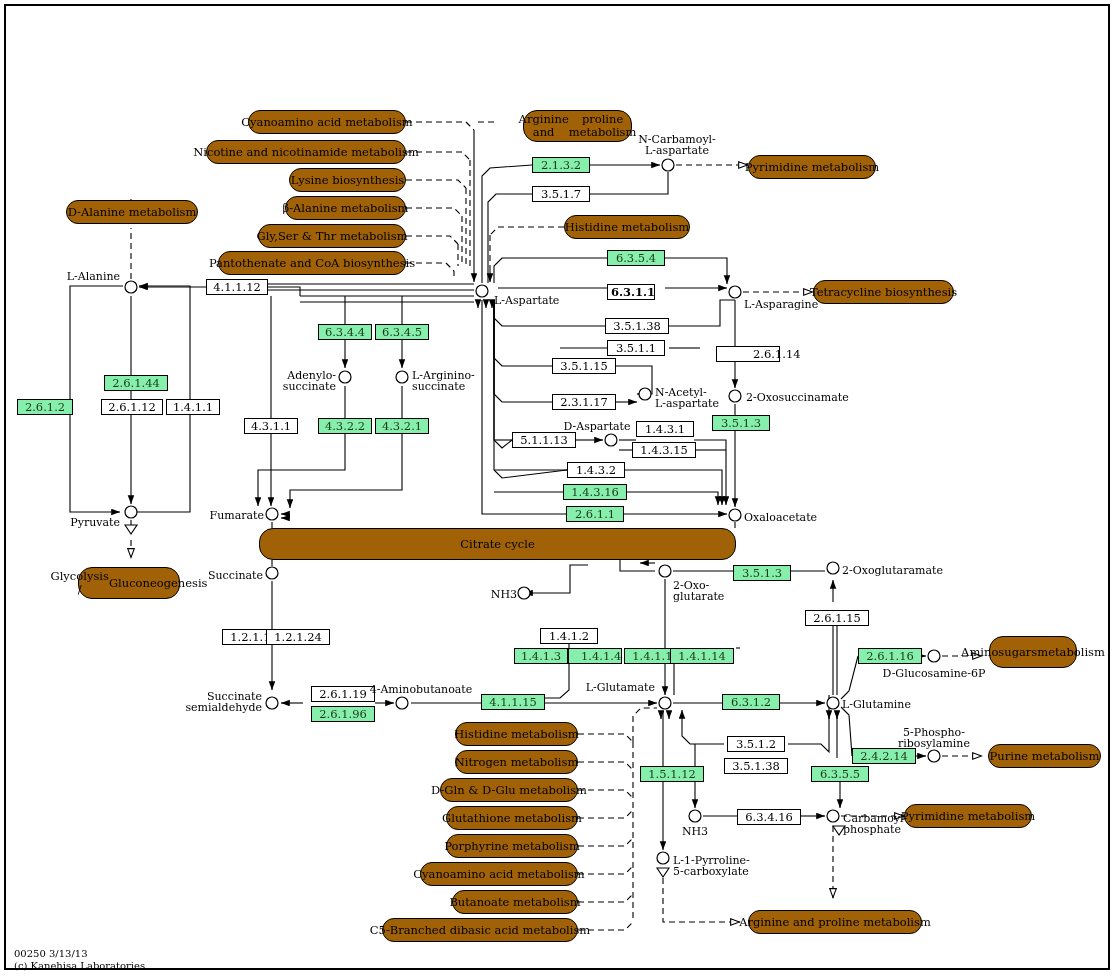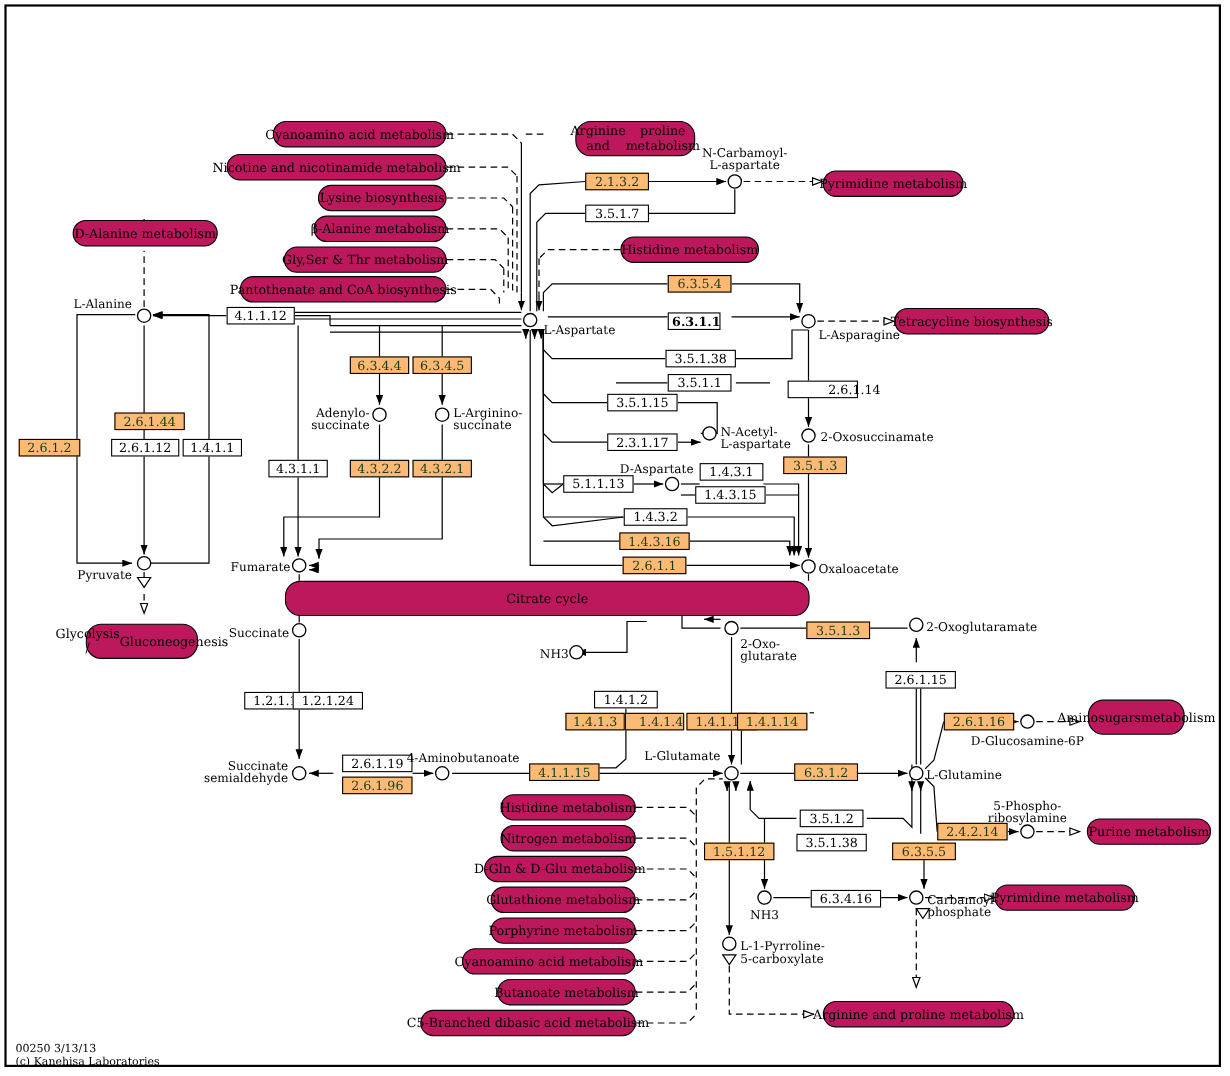--- a/index.html
+++ b/index.html
@@ -6,22 +6,22 @@
   body{font-family:"DejaVu Serif", serif;}
   #root{position:relative;width:1118px;height:978px;background:#fff;overflow:hidden;}
   #frame{position:absolute;left:4px;top:4px;width:1106px;height:966px;border:2px solid #000;box-sizing:border-box;}
   svg#canvas{position:absolute;left:0;top:0;width:1118px;height:978px;}
   .lbl{position:absolute;font-family:"DejaVu Serif",serif;font-size:11px;color:#000;white-space:nowrap;line-height:11px;}
   .lbl.c{transform:translateX(-50%);}
   .lbl.r{transform:translateX(-100%);}
   .ebox{position:absolute;border:1px solid #000;background:#fff;font-family:"DejaVu Serif",serif;
         font-size:11.5px;line-height:14px;height:16px;color:#000;text-align:center;
         box-sizing:border-box;white-space:nowrap;padding:0 3px;}
-  .ebox.g{background:#fdba74;color:#1b3a1b;}
-  .mapbox{position:absolute;border:1px solid #000;border-radius:14px;background:#be185d;
+  .ebox.g{background:#86efac;color:#1b3a1b;}
+  .mapbox{position:absolute;border:1px solid #000;border-radius:14px;background:#a16207;
         font-family:"DejaVu Serif",serif;font-size:11.5px;line-height:13px;color:#000;
         display:flex;align-items:center;justify-content:center;text-align:center;box-sizing:border-box;
         white-space:nowrap;padding:0 8px;}
   .mapbox.two{white-space:normal;}
   #title{position:absolute;left:42px;top:46px;height:26px;border:3px solid #000;background:#fff;
         display:flex;align-items:center;padding:0 14px;box-sizing:border-box;}
   #title span{font-family:"DejaVu Serif",serif;font-size:13px;letter-spacing:1.6px;color:#000;}
   #footer{position:absolute;left:14px;top:948px;font-family:"DejaVu Serif",serif;font-size:10px;
         line-height:12px;color:#000;white-space:pre;}
 </style>

